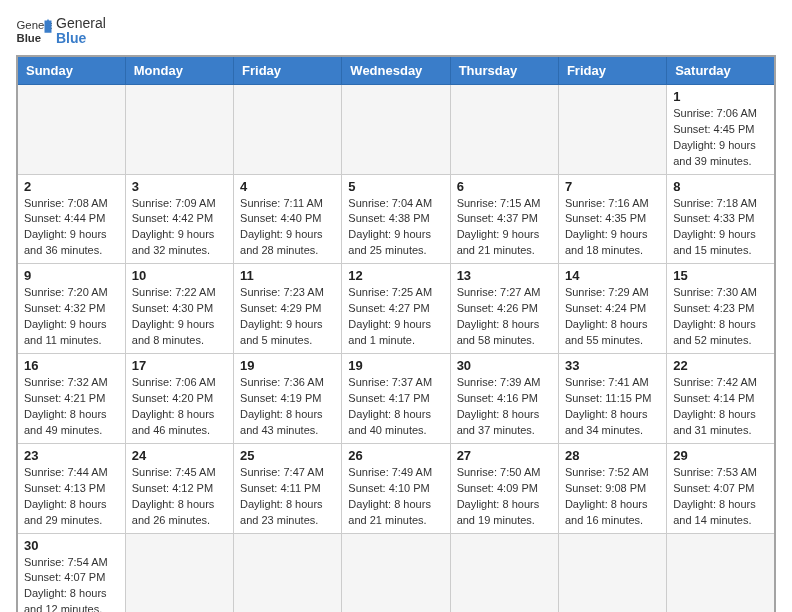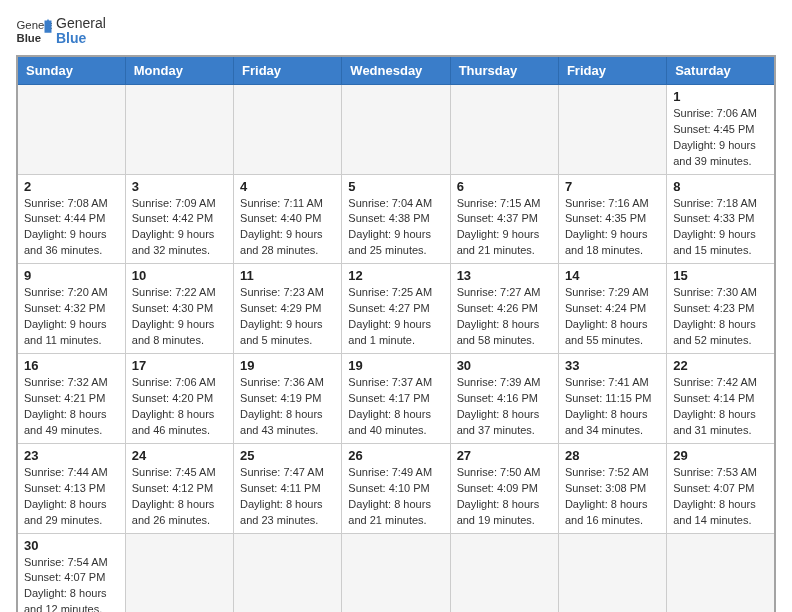--- a/index.html
+++ b/index.html
@@ -310,21 +310,21 @@
         <td>
           <span class="day-number">27</span>
           <div class="day-info">Sunrise: 7:50 AM
 Sunset: 4:09 PM
 Daylight: 8 hours
 and 19 minutes.</div>
         </td>
         <td>
           <span class="day-number">28</span>
           <div class="day-info">Sunrise: 7:52 AM
-Sunset: 3:08 PM
+Sunset: 9:08 PM
 Daylight: 8 hours
 and 16 minutes.</div>
         </td>
         <td>
           <span class="day-number">29</span>
           <div class="day-info">Sunrise: 7:53 AM
 Sunset: 4:07 PM
 Daylight: 8 hours
 and 14 minutes.</div>
         </td>

